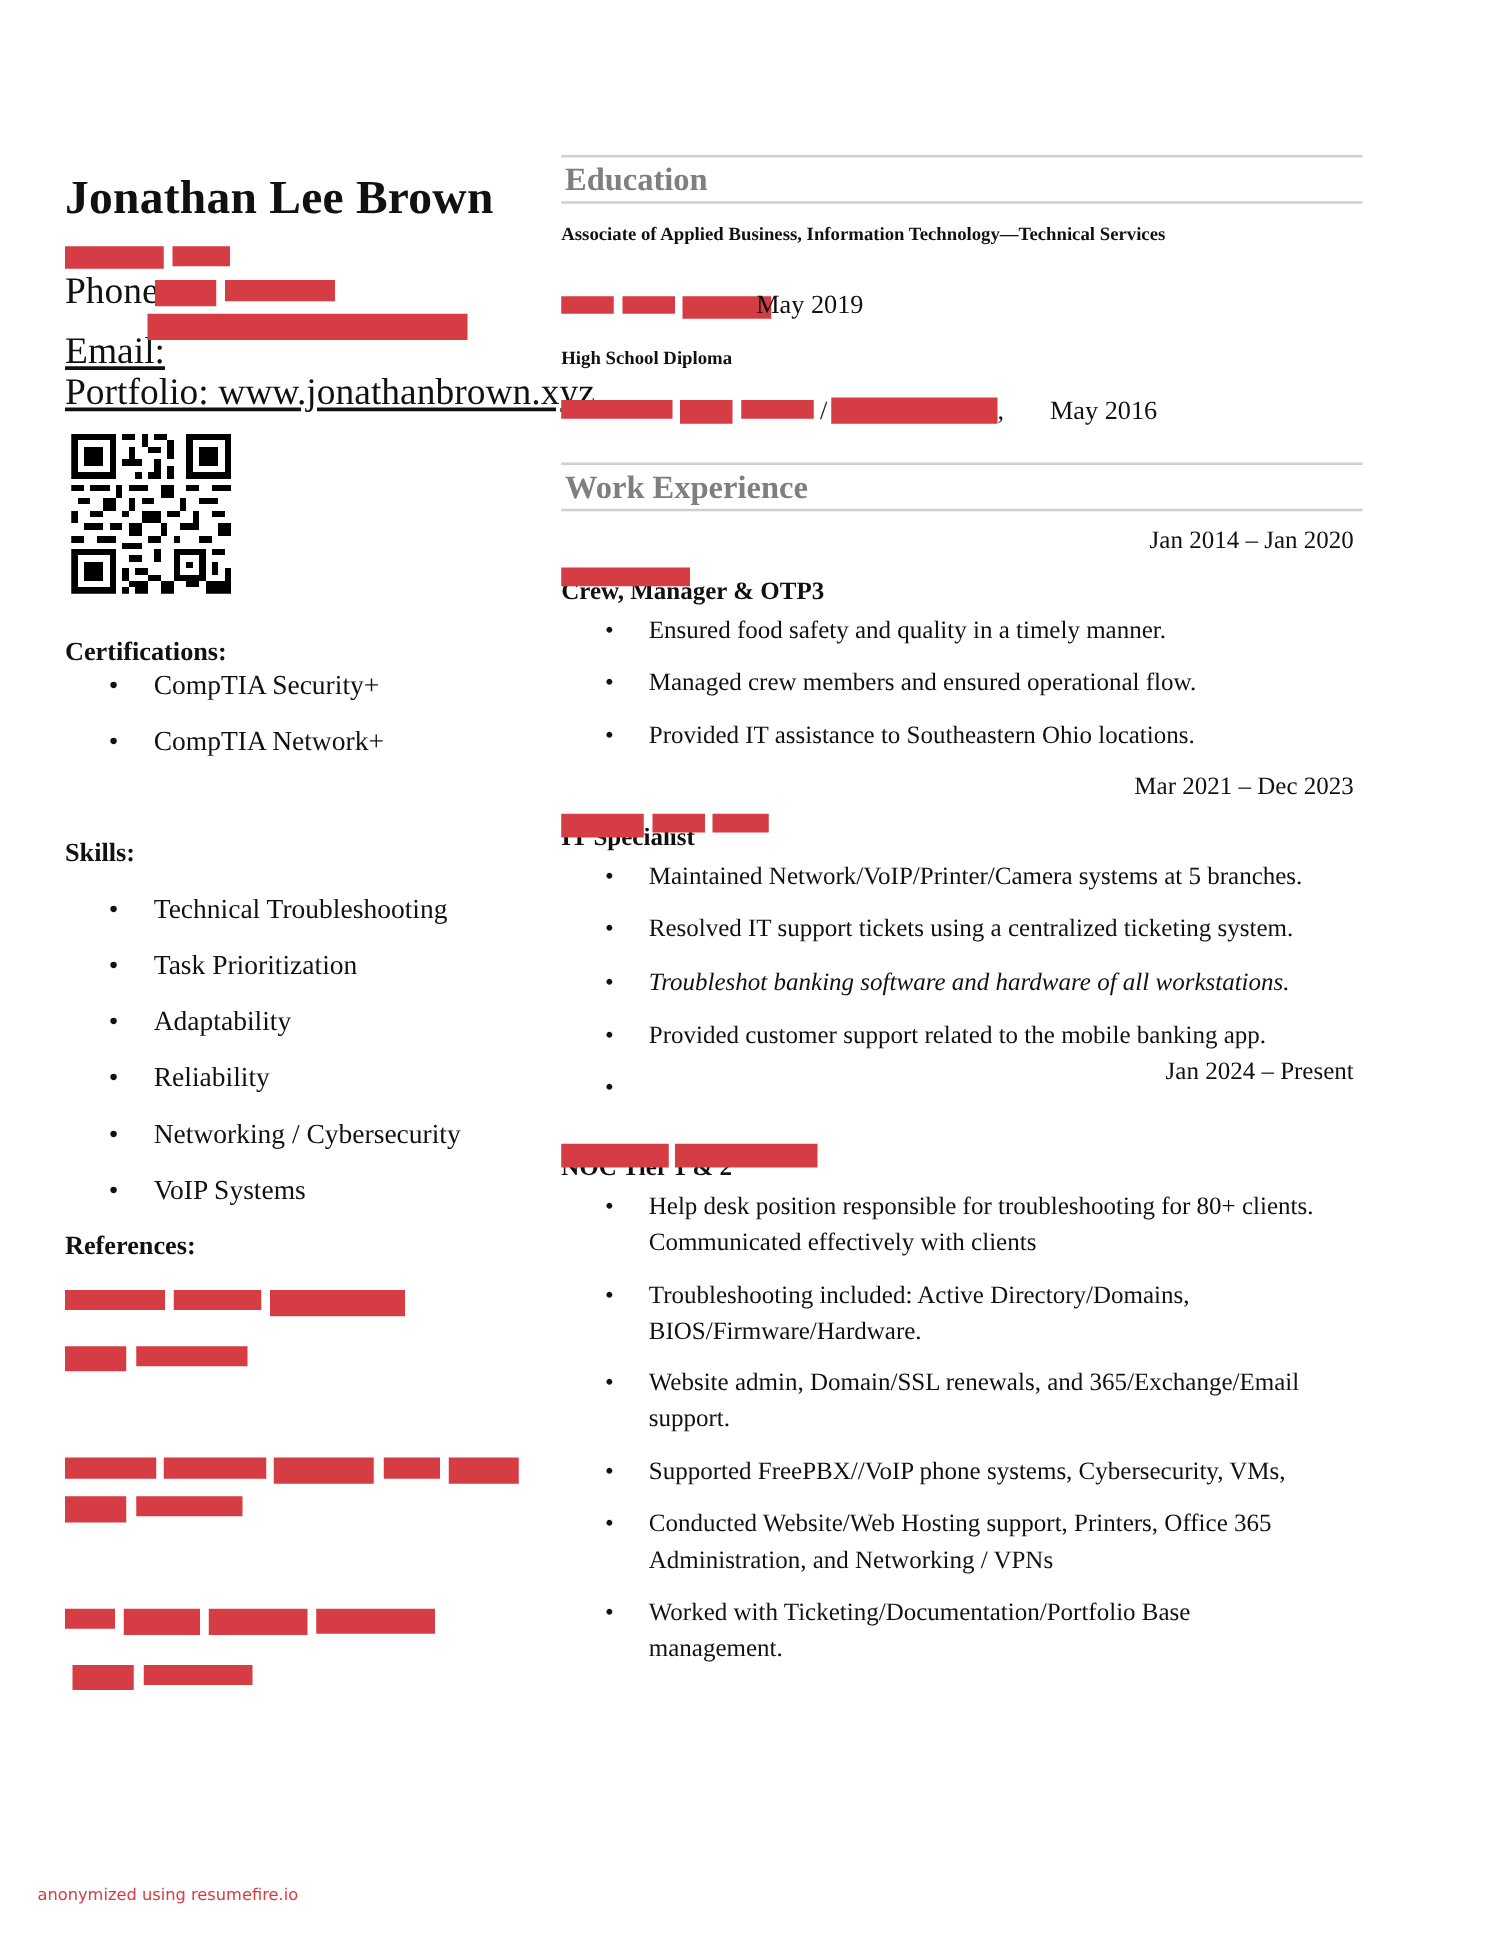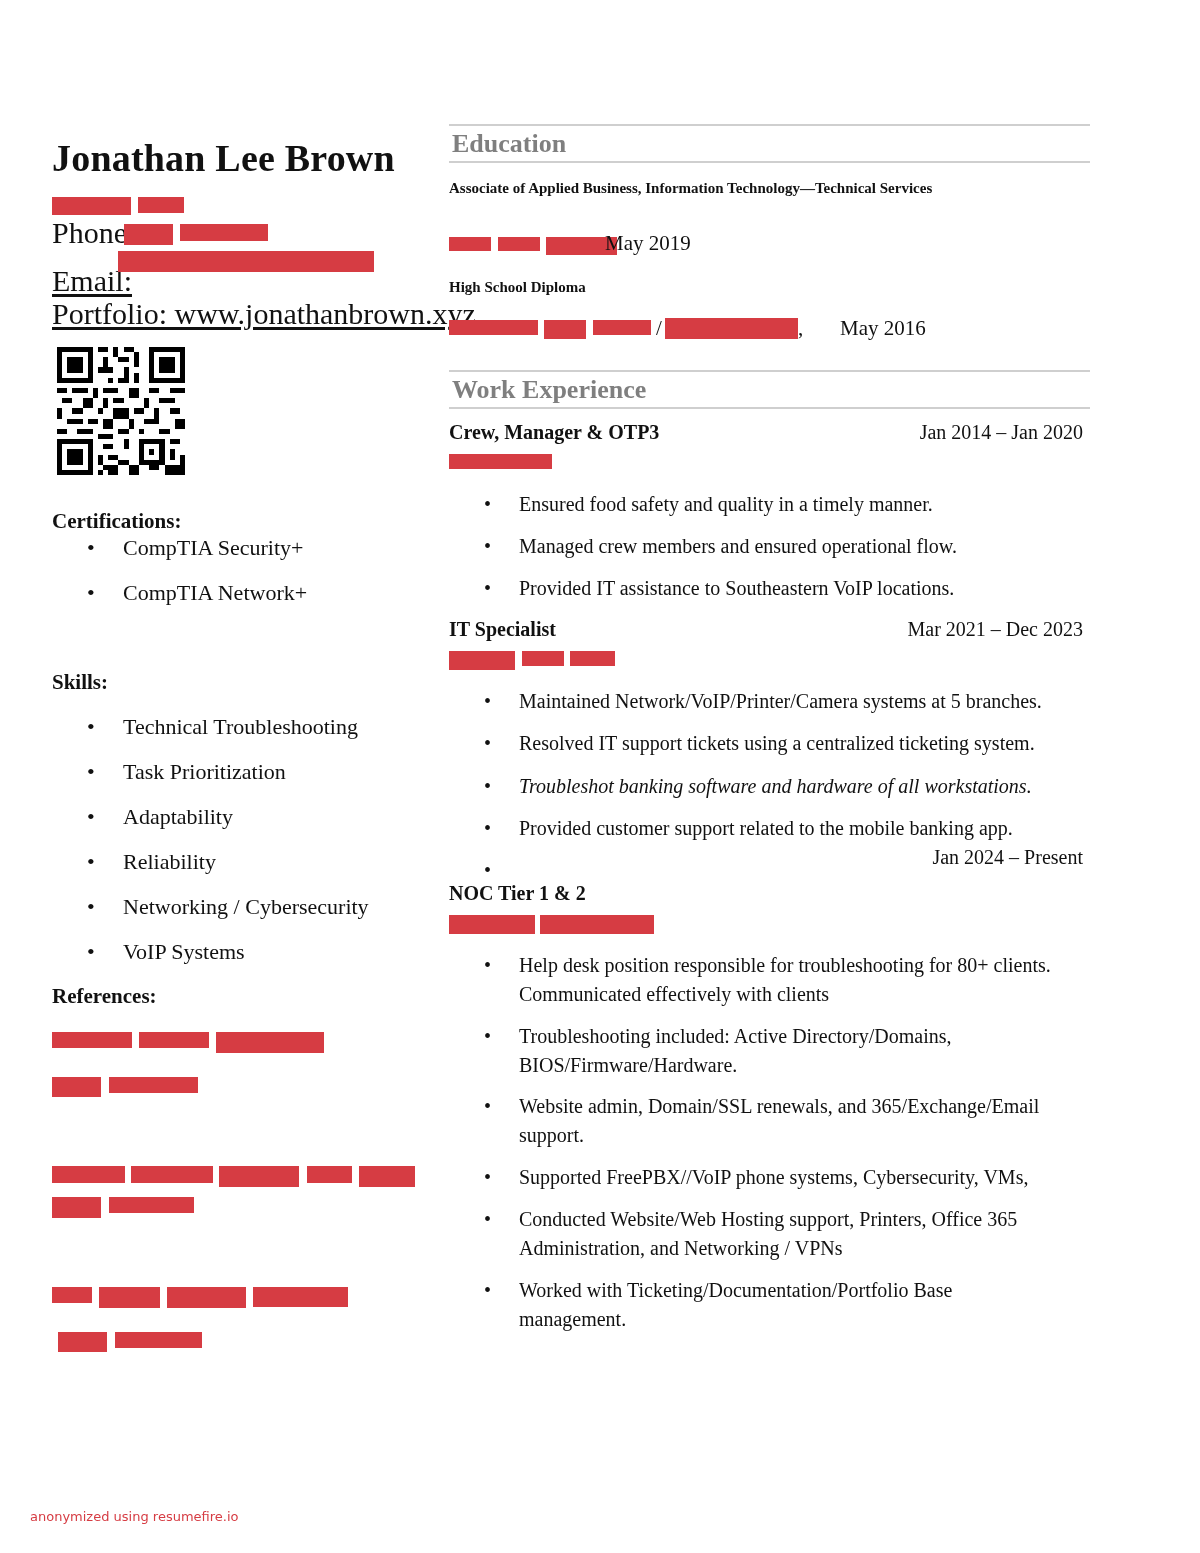--- a/index.html
+++ b/index.html
@@ -11,21 +11,21 @@
     .contact { font-size: 30px; white-space: nowrap; line-height: 26px; font-family: Liberation Serif, serif; }
     .underline { text-decoration: underline; text-underline-offset: 3px; }
     .left-head { font-size: 21px; font-weight: bold; left: 52px; }
     .bullet-row { position: absolute; font-size: 22px; white-space: nowrap; }
     .bullet-row .dot { position: absolute; left: 0; }
     .bullet-row .txt { position: absolute; left: 36px; }
     .sec-rule { position: absolute; left: 449px; width: 641px; height: 2px; background: #cfcfcf; }
     .sec-title { position: absolute; left: 452px; font-size: 26px; font-weight: bold; color: #7f7f7f; white-space: nowrap; }
     .degree { position: absolute; left: 449px; font-size: 15px; font-weight: bold; line-height: 28px; width: 640px; }
     .plain { position: absolute; font-size: 21px; white-space: nowrap; }
-    .job-title { position: absolute; left: 449px; font-size: 20px; font-weight: bold; white-space: nowrap; }
+    .job-title { position: absolute; left: 449px; font-size: 20px; font-weight: bold; white-space: nowrap; margin-top: 41px; }
     .job-date { position: absolute; right: 117px; font-size: 20px; white-space: nowrap; text-align: right; }
     .wb { position: absolute; left: 484px; font-size: 20px; line-height: 29px; }
     .wb .dot { position: absolute; left: 0; top: 0; }
     .wb .txt { position: absolute; left: 35px; top: 0; width: 570px; }
     .footer { position: absolute; left: 30px; top: 1509px; font-family: "DejaVu Sans", sans-serif; font-size: 13px; color: #d63c43; white-space: nowrap; }
     .qr { position: absolute; left: 57px; top: 347px; width: 128px; height: 128px; }
   </style>
 </head>
 <body>
 
@@ -209,21 +209,21 @@
 <div class="wb" style="top:490px;">
     <span class="dot">•</span>
     <span class="txt">Ensured food safety and quality in a timely manner.</span>
   </div>
 <div class="wb" style="top:532px;">
     <span class="dot">•</span>
     <span class="txt">Managed crew members and ensured operational flow.</span>
   </div>
 <div class="wb" style="top:574px;">
     <span class="dot">•</span>
-    <span class="txt">Provided IT assistance to Southeastern VoIP locations.</span>
+    <span class="txt">Provided IT assistance to Southeastern Ohio locations.</span>
   </div>
 
 <div class="job-title" style="top:618px;">IT Specialist</div>
 <div class="job-date" style="top:618px;">Mar 2021 – Dec 2023</div>
 <div class="redact" style="left:449px;top:651px;width:66px;height:19px;"></div>
 <div class="redact" style="left:522px;top:651px;width:42px;height:15px;"></div>
 <div class="redact" style="left:570px;top:651px;width:45px;height:15px;"></div>
 <div class="wb" style="top:687px;">
     <span class="dot">•</span>
     <span class="txt" style="width:600px;">Maintained Network/VoIP/Printer/Camera systems at 5 branches.</span>

